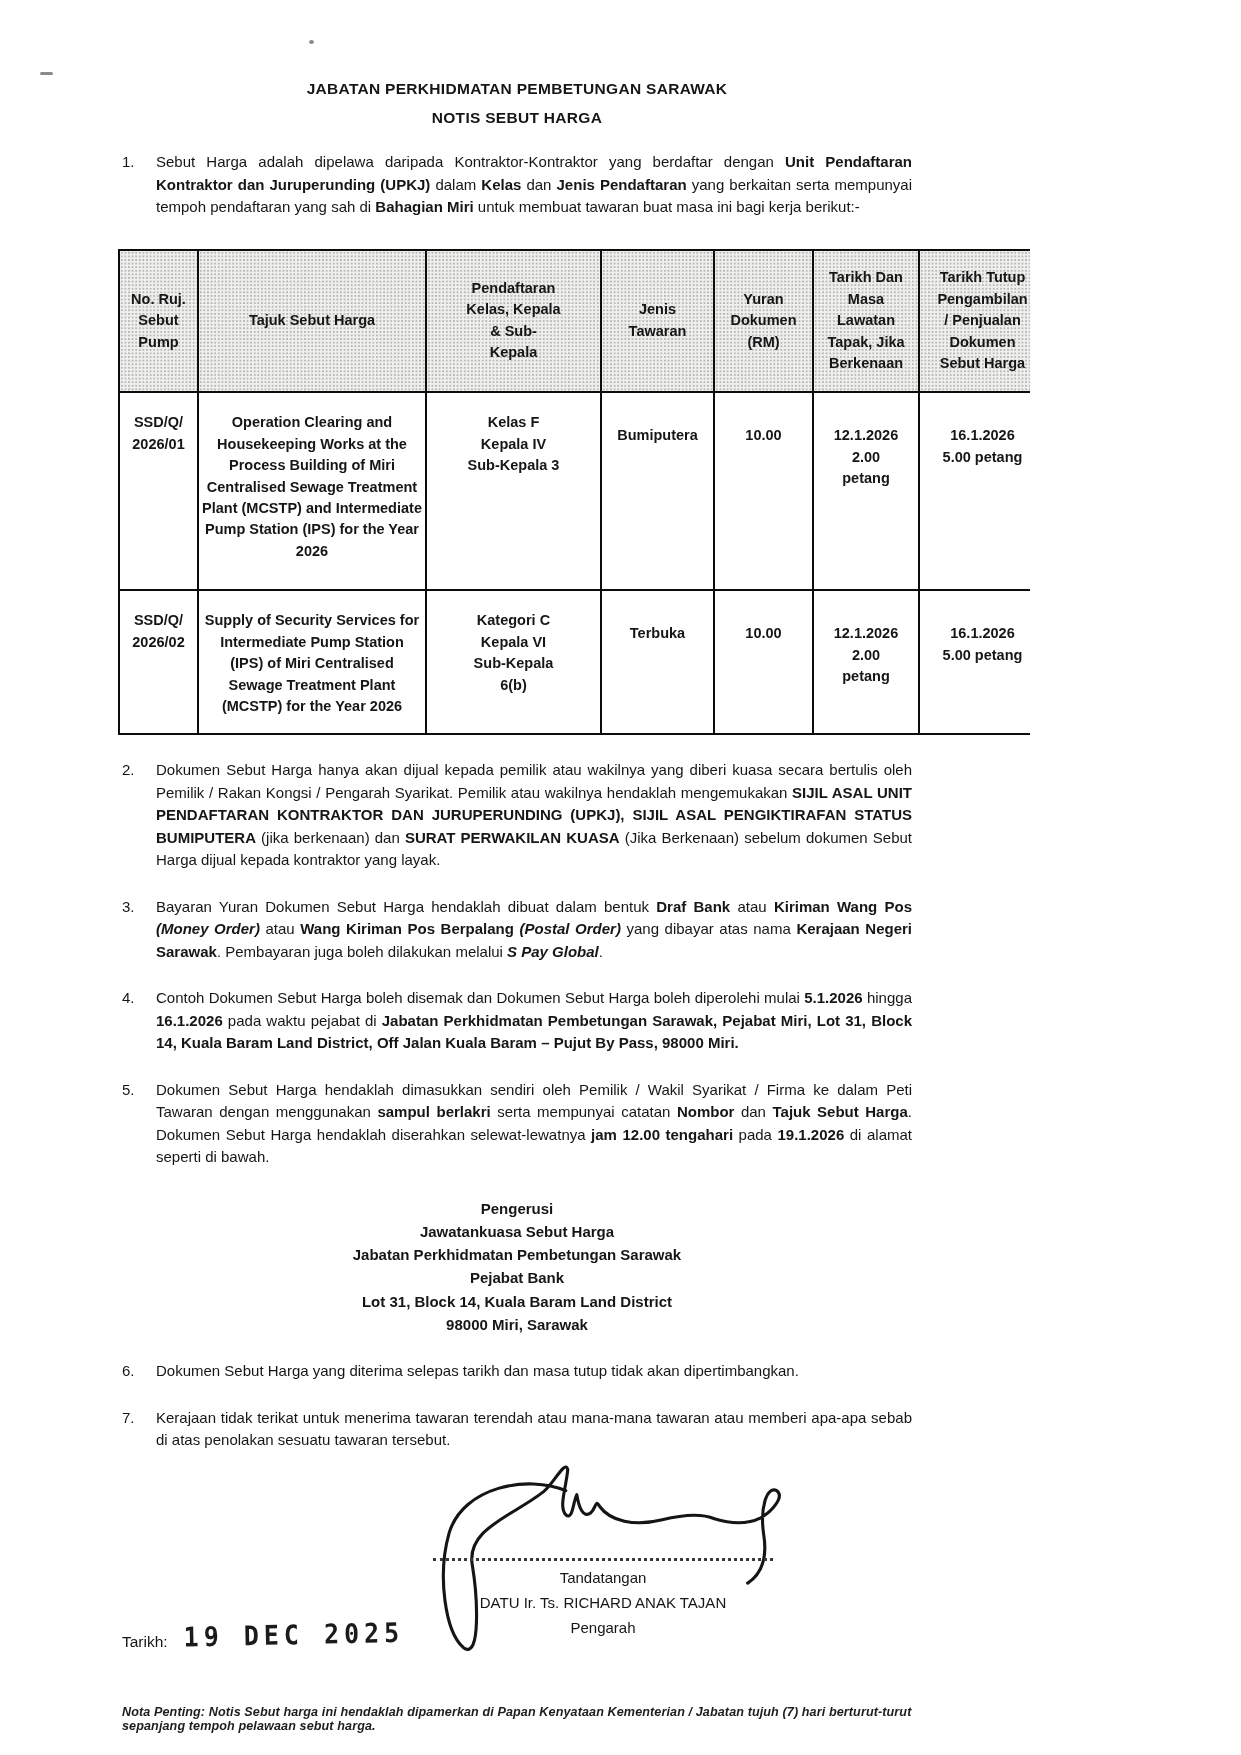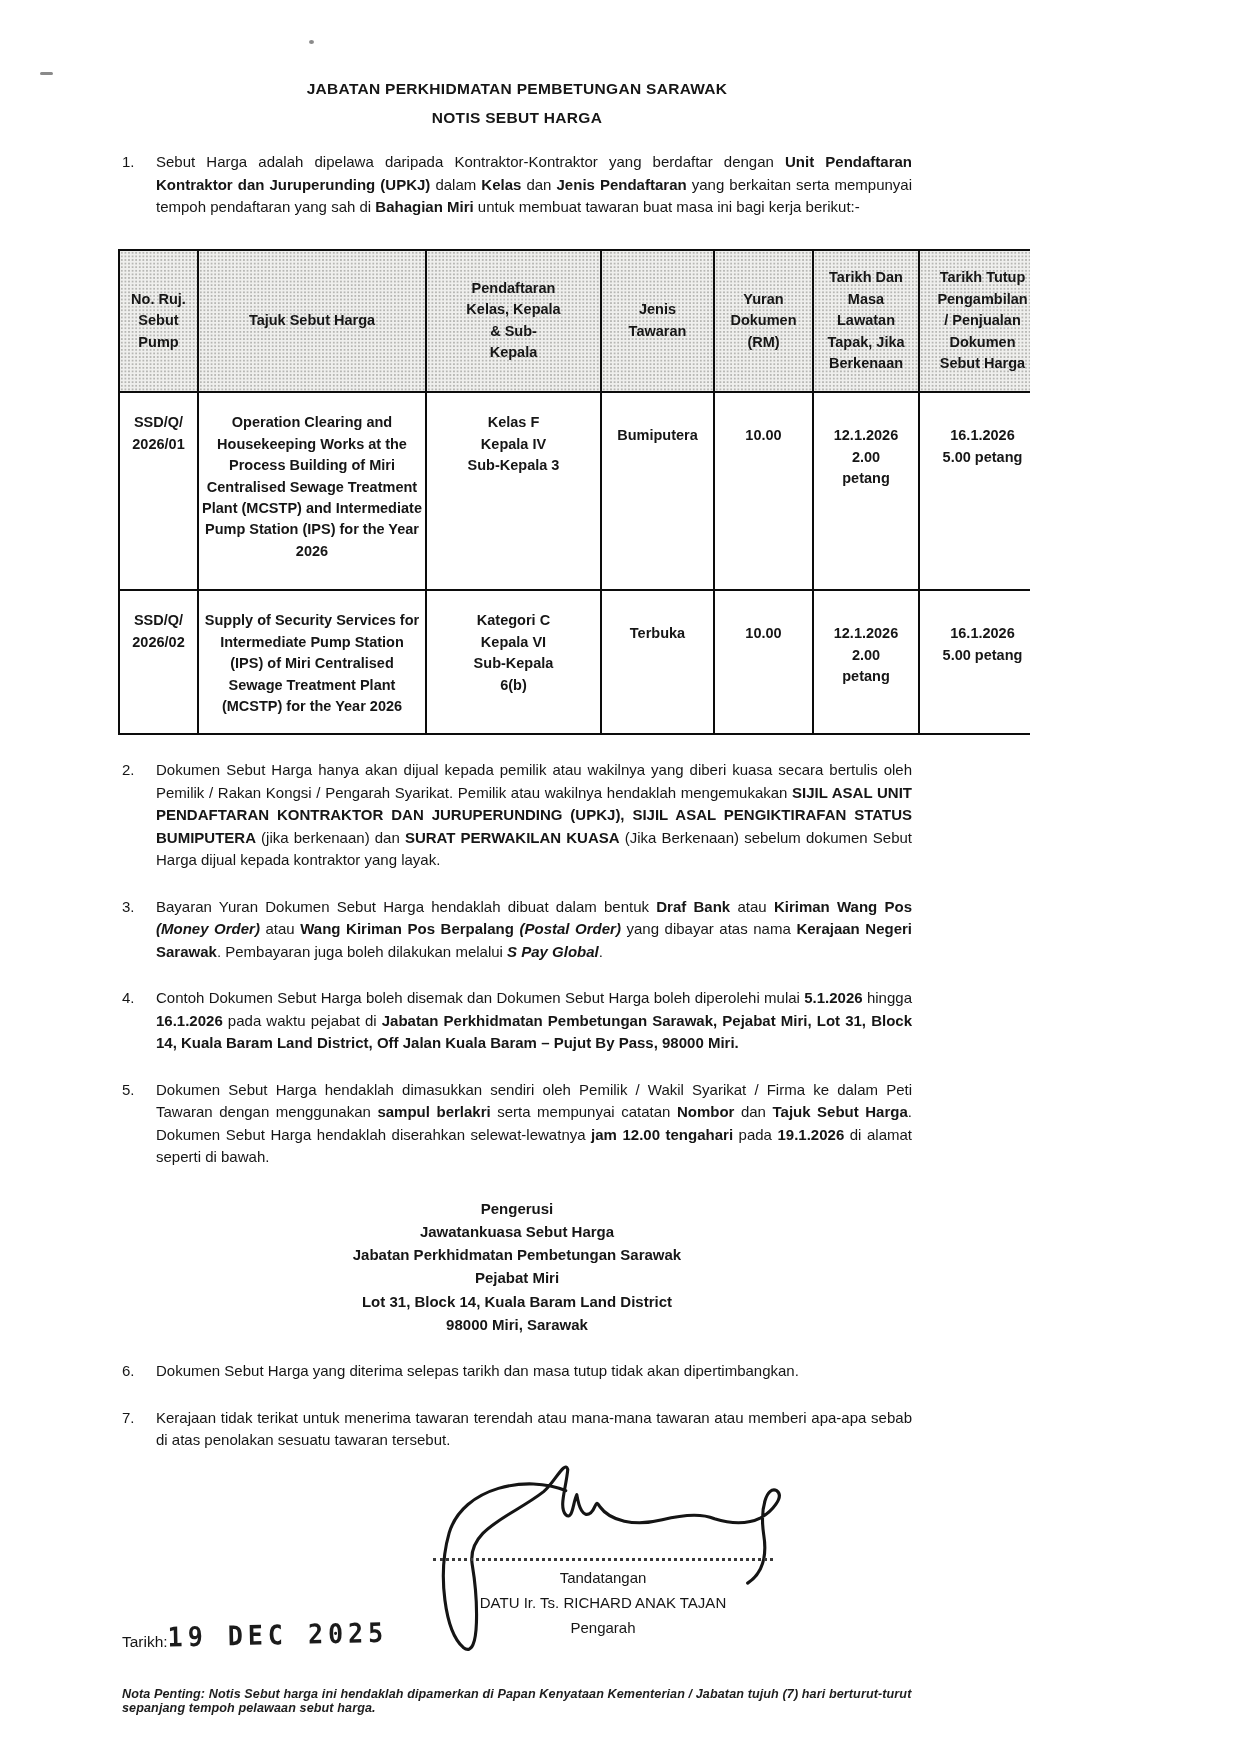--- a/index.html
+++ b/index.html
@@ -67,33 +67,33 @@
   .sig-line {
     position:absolute; left:311px; top:92px; width:340px;
     border-bottom:3px dotted #3a3a3a;
   }
   .sig-labels {
     position:absolute; left:311px; top:99px; width:340px;
     text-align:center; font-size:15px; line-height:1.68;
   }
   .date-row {
     position:absolute; left:0; top:158px;
-    display:flex; align-items:baseline; gap:0;
+    display:flex; align-items:baseline; gap:16px;
   }
   .date-label { font-size:15.5px; }
   .date-stamp {
     font-family:"DejaVu Sans Mono", monospace;
     font-weight:bold; font-size:25px; letter-spacing:5px;
     color:#1b1b1b; transform:rotate(-1.2deg) scaleY(1.08);
     transform-origin:left bottom;
   }
 
   
   .footer-note {
-    margin-top:16px; font-size:12.6px; font-weight:bold; font-style:italic;
+    margin-top:34px; font-size:12.6px; font-weight:bold; font-style:italic;
     letter-spacing:0.1px; color:#1d1d1d;
   }
 
   
   .artifact { position:absolute; background:#8a8a8a; border-radius:50%; }
   .artifact.dot   { left:309px; top:40px; width:5px; height:4px; }
   .artifact.dash  { left:40px;  top:72px; width:13px; height:3px; border-radius:2px; }
 </style>
 </head>
 <body>
@@ -214,21 +214,21 @@
 
     <div class="para">
       <span class="num">5.</span>
       <span class="body"><span>Dokumen Sebut Harga hendaklah dimasukkan sendiri oleh Pemilik / Wakil Syarikat / Firma ke dalam Peti Tawaran dengan menggunakan </span><span style="font-weight: bold;">sampul berlakri</span><span> serta mempunyai catatan </span><span style="font-weight: bold;">Nombor</span><span> dan </span><span style="font-weight: bold;">Tajuk Sebut Harga</span><span>. Dokumen Sebut Harga hendaklah diserahkan selewat-lewatnya </span><span style="font-weight: bold;">jam 12.00 tengahari</span><span> pada </span><span style="font-weight: bold;">19.1.2026</span><span> di alamat seperti di bawah.</span></span>
     </div>
 
     <div class="address">
       <div>Pengerusi</div>
       <div>Jawatankuasa Sebut Harga</div>
       <div>Jabatan Perkhidmatan Pembetungan Sarawak</div>
-      <div>Pejabat Miri</div>
+      <div>Pejabat Bank</div>
       <div>Lot 31, Block 14, Kuala Baram Land District</div>
       <div>98000 Miri, Sarawak</div>
     </div>
 
     <div class="para">
       <span class="num">6.</span>
       <span class="body"><span>Dokumen Sebut Harga yang diterima selepas tarikh dan masa tutup tidak akan dipertimbangkan.</span></span>
     </div>
 
     <div class="para">

